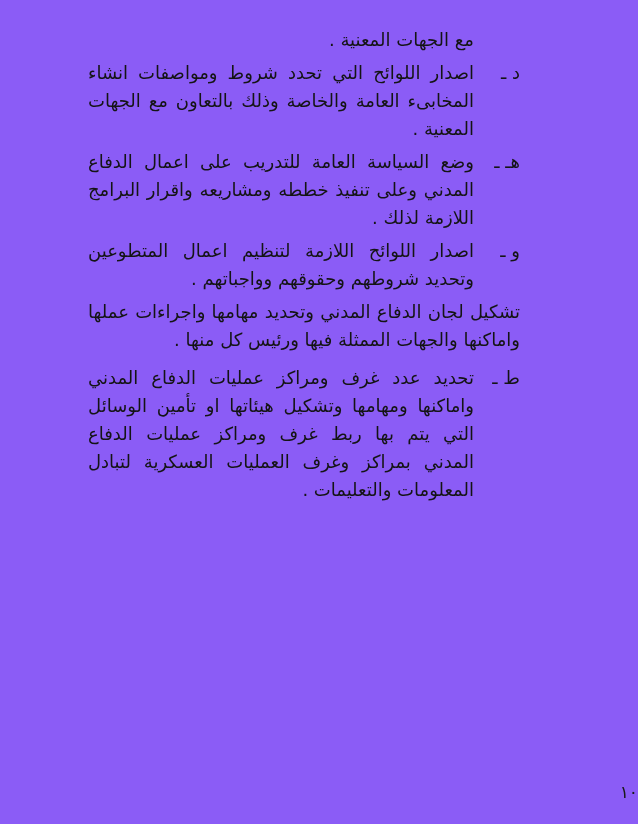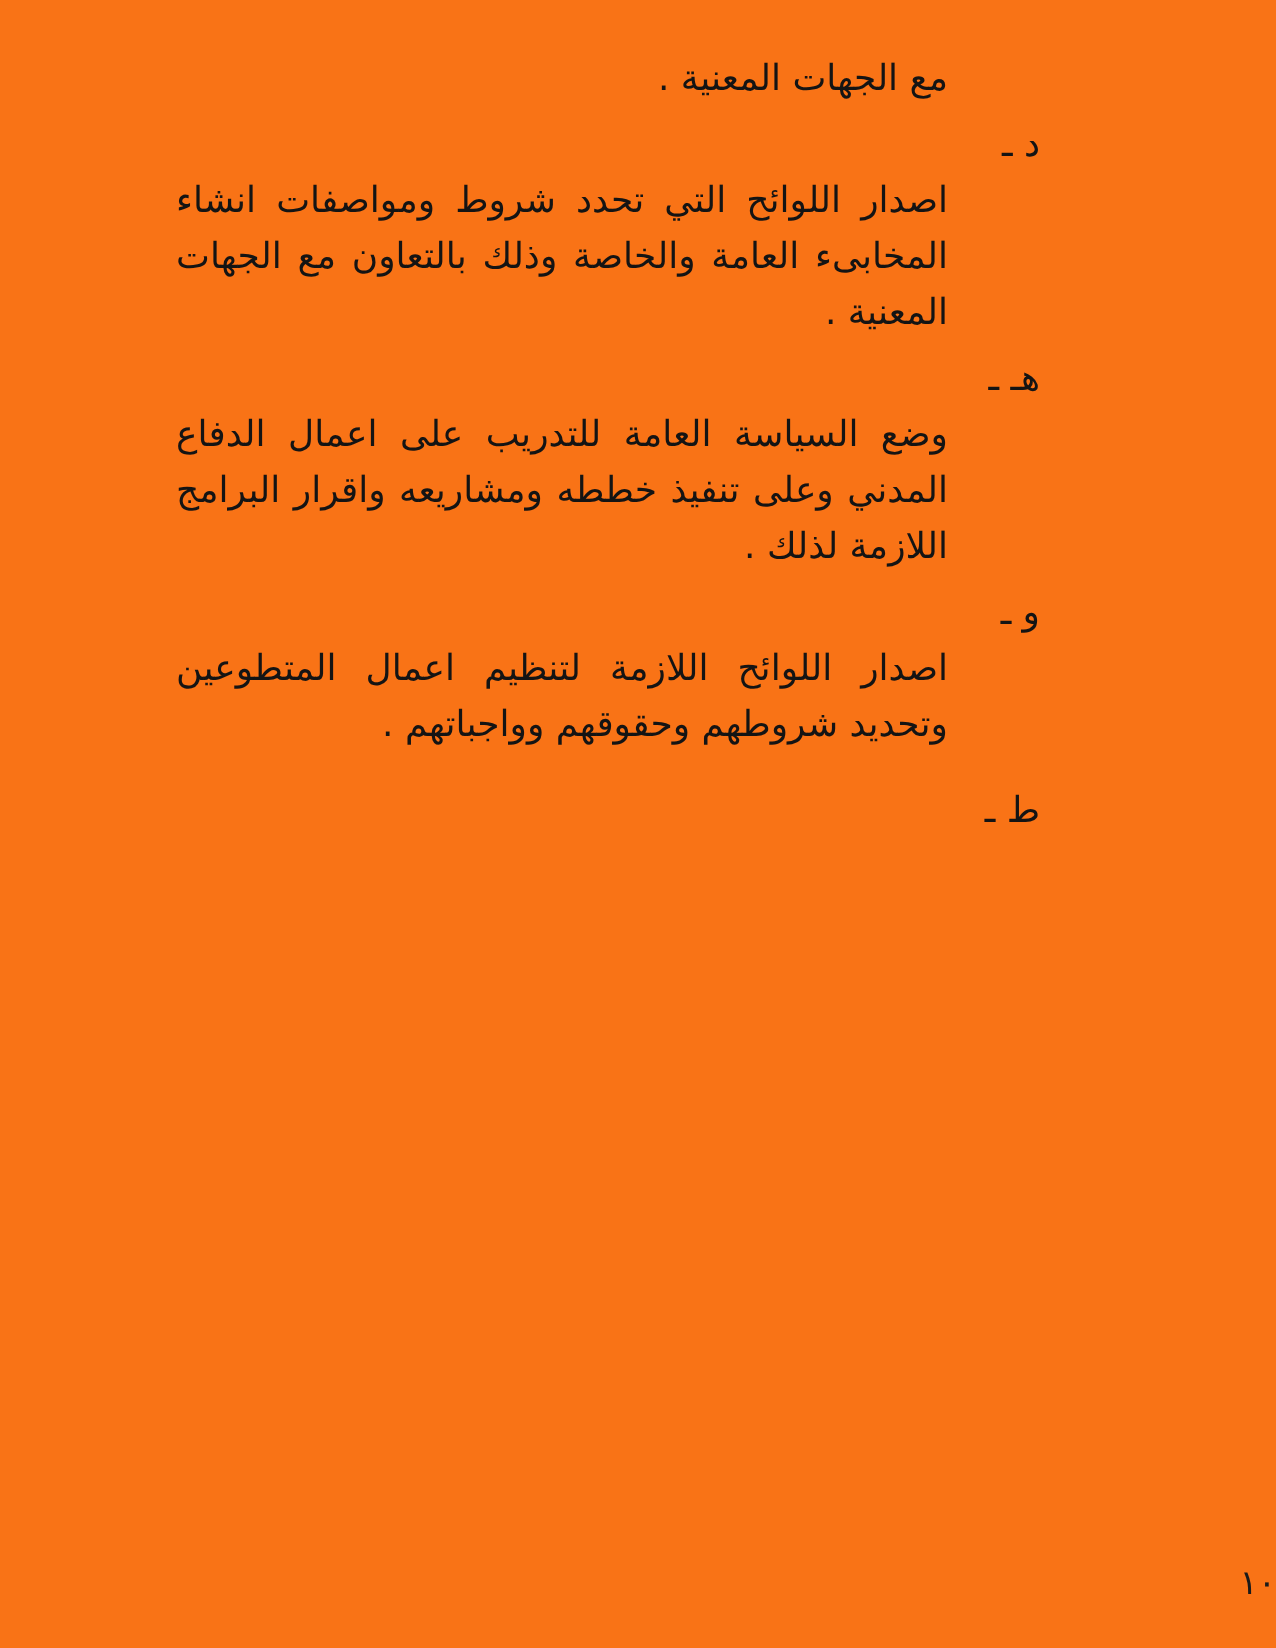--- a/index.html
+++ b/index.html
@@ -4,21 +4,21 @@
 <style>
   * { margin: 0; padding: 0; box-sizing: border-box; }
   html, body { background: #d8d8d8; }
   body { font-family: "DejaVu Sans", sans-serif; }
 
   .page {
     position: relative;
     width: 638px;
     height: 824px;
     margin: 0 auto;
-    background: #f97316;
+    background: #8b5cf6;
     color: #141414;
     overflow: hidden;
   }
 
   .content {
     direction: rtl;
     padding: 26px 118px 0 88px;
     font-size: 18px;
     line-height: 28px;
   }
@@ -36,21 +36,20 @@
 
   .marker {
     flex: 0 0 46px;
     white-space: nowrap;
     text-align: right;
   }
 
   .item-text {
     flex: 1;
     text-align: justify;
-    margin-top: 28px;
   }
 
   .page-number {
     position: absolute;
     bottom: 22px;
     left: 0;
     right: 0;
     text-align: right;
     font-size: 17px;
     direction: rtl;
@@ -74,25 +73,27 @@
       <span class="marker">هـ ـ</span>
       <span class="item-text">وضع السياسة العامة للتدريب على اعمال الدفاع المدني وعلى تنفيذ خططه ومشاريعه واقرار البرامج اللازمة لذلك .</span>
     </div>
 
     <div class="doc-item">
       <span class="marker">و ـ</span>
       <span class="item-text">اصدار اللوائح اللازمة لتنظيم اعمال المتطوعين وتحديد شروطهم وحقوقهم وواجباتهم .</span>
     </div>
 
     <div class="doc-item">
+      <span class="item-text">تشكيل لجان الدفاع المدني وتحديد مهامها واجراءات عملها واماكنها والجهات الممثلة فيها ورئيس كل منها .</span>
     </div>
 
     <div class="doc-item">
     </div>
 
     <div class="doc-item">
       <span class="marker">ط ـ</span>
+      <span class="item-text">تحديد عدد غرف ومراكز عمليات الدفاع المدني واماكنها ومهامها وتشكيل هيئاتها او تأمين الوسائل التي يتم بها ربط غرف ومراكز عمليات الدفاع المدني بمراكز وغرف العمليات العسكرية لتبادل المعلومات والتعليمات .</span>
     </div>
 
   </div>
 
   <div class="page-number">١٠</div>
 </div>
 
 </body></html>

